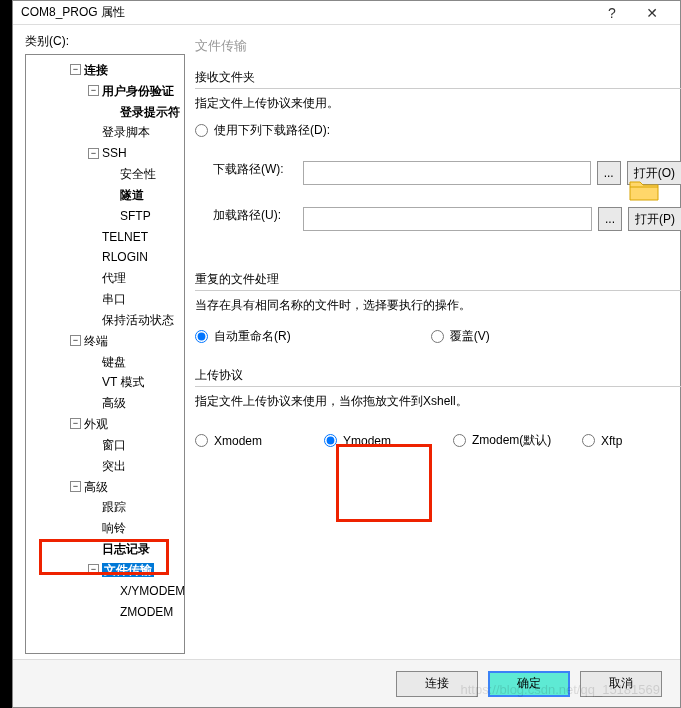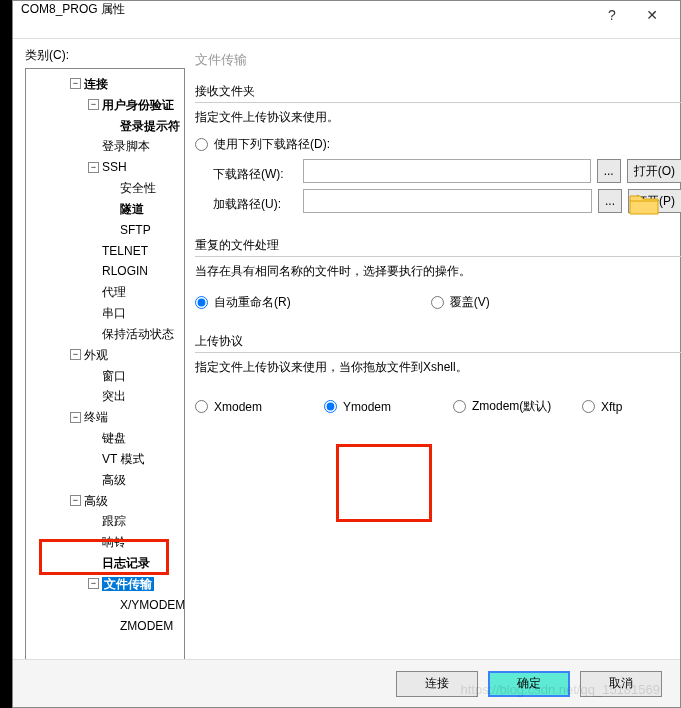--- a/index.html
+++ b/index.html
@@ -1,18 +1,18 @@
 <!DOCTYPE html>
 <html><head>
   <meta charset="utf-8">
   <style>
     * { box-sizing: border-box; margin: 0; padding: 0; font-family: "Microsoft YaHei", "Segoe UI", sans-serif; }
     body { background: #000; width: 681px; height: 708px; overflow: hidden; position: relative; }
     .dialog { position: absolute; left: 12px; top: 0; width: 669px; height: 708px; background: #fff; border: 1px solid #888; }
-    .titlebar { height: 38px; display: flex; align-items: flex-start; padding: 0 8px; background: #fff; border-bottom: 1px solid #ddd; }
+    .titlebar { height: 24px; display: flex; align-items: center; padding: 10px 8px; background: #fff; border-bottom: 1px solid #ddd; }
     .titlebar-title { flex: 1; font-size: 12px; }
     .titlebar-btns { display: flex; gap: 0; }
     .titlebar-btn { width: 40px; height: 28px; display: flex; align-items: center; justify-content: center; font-size: 14px; color: #333; cursor: pointer; }
     .body { display: flex; height: 618px; padding: 8px 12px 0 12px; }
     .left-col { width: 165px; }
     .cat-label { font-size: 12px; margin-bottom: 4px; }
     .tree-wrap { border: 1px solid #888; width: 160px; height: 600px; padding: 4px 2px; overflow: hidden; font-size: 12px; }
     .tree ul { list-style: none; padding-left: 18px; }
     .tree > ul { padding-left: 2px; margin-left: 40px; }
     .tree li { line-height: 20px; white-space: nowrap; position: relative; }
@@ -21,21 +21,21 @@
     .tree .lbl { vertical-align: middle; }
     .tree .bold { font-weight: bold; }
     .tree .selected { background: #0078d7; color: #fff; padding: 0 2px; }
     .right-col { flex: 1; padding-left: 10px; font-size: 12px; }
     .section-title-muted { color: #999; font-size: 13px; padding: 4px 0 10px 0; }
     .group-label { font-size: 12px; margin-bottom: 2px; padding-top: 4px; }
     .group-desc { font-size: 12px; margin-bottom: 10px; }
     .hr { border: none; border-top: 1px solid #ccc; margin: 2px 0 6px 0; }
     .radio-row { display: flex; align-items: center; gap: 6px; margin: 4px 0; }
     .radio-row input { margin: 0; }
-    .path-row { display: flex; align-items: flex-end; margin: 6px 0; padding-left: 18px; }
+    .path-row { display: flex; align-items: flex-start; margin: 22px 0; padding-left: 18px; }
     .path-row .plabel { width: 90px; }
     .path-row .pinput { flex: 1; height: 24px; border: 1px solid #aaa; background: #fff; margin-right: 6px; }
     .btn-small { height: 24px; padding: 0 6px; border: 1px solid #888; background: #e9e9e9; font-size: 12px; cursor: pointer; }
     .btn-small.ellipsis { width: 24px; padding: 0; }
     .folder-icon { position: absolute; right: 22px; top: 145px; width: 32px; height: 24px; }
     .folder-icon svg { width: 100%; height: 100%; }
     .right-col-inner { position: relative; }
     .dup-row { display: flex; gap: 140px; margin: 10px 0 14px 0; }
     .upload-row { display: flex; gap: 29px; margin: 18px 0; }
     .upload-row .opt { min-width: 100px; }
@@ -80,31 +80,31 @@
                     <li><span class="noexp"></span><span class="lbl">SFTP</span></li>
                   </ul>
                 </li>
                 <li><span class="noexp"></span><span class="lbl">TELNET</span></li>
                 <li><span class="noexp"></span><span class="lbl">RLOGIN</span></li>
                 <li><span class="noexp"></span><span class="lbl">代理</span></li>
                 <li><span class="noexp"></span><span class="lbl">串口</span></li>
                 <li><span class="noexp"></span><span class="lbl">保持活动状态</span></li>
               </ul>
             </li>
-            <li><span class="exp">−</span><span class="lbl">外观</span>
-              <ul>
-                <li><span class="noexp"></span><span class="lbl">窗口</span></li>
-                <li><span class="noexp"></span><span class="lbl">突出</span></li>
-              </ul>
-            </li>
             <li><span class="exp">−</span><span class="lbl">终端</span>
               <ul>
                 <li><span class="noexp"></span><span class="lbl">键盘</span></li>
                 <li><span class="noexp"></span><span class="lbl">VT 模式</span></li>
                 <li><span class="noexp"></span><span class="lbl">高级</span></li>
+              </ul>
+            </li>
+            <li><span class="exp">−</span><span class="lbl">外观</span>
+              <ul>
+                <li><span class="noexp"></span><span class="lbl">窗口</span></li>
+                <li><span class="noexp"></span><span class="lbl">突出</span></li>
               </ul>
             </li>
             <li><span class="exp">−</span><span class="lbl">高级</span>
               <ul>
                 <li><span class="noexp"></span><span class="lbl">跟踪</span></li>
                 <li><span class="noexp"></span><span class="lbl">响铃</span></li>
                 <li><span class="noexp"></span><span class="lbl bold">日志记录</span></li>
                 <li><span class="exp">−</span><span class="lbl bold selected">文件传输</span>
                   <ul>
                     <li><span class="noexp"></span><span class="lbl">X/YMODEM</span></li>

